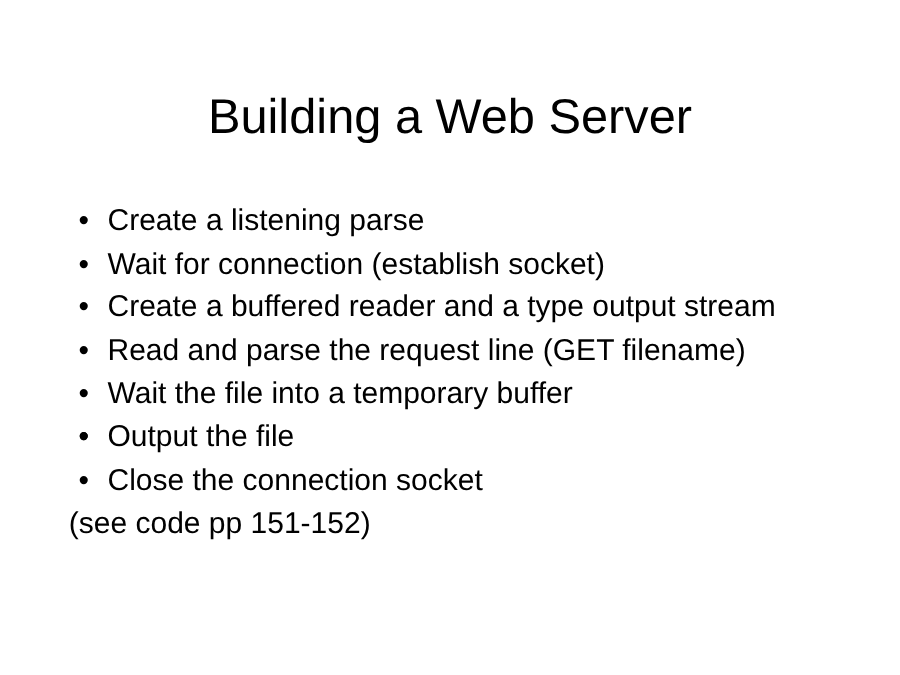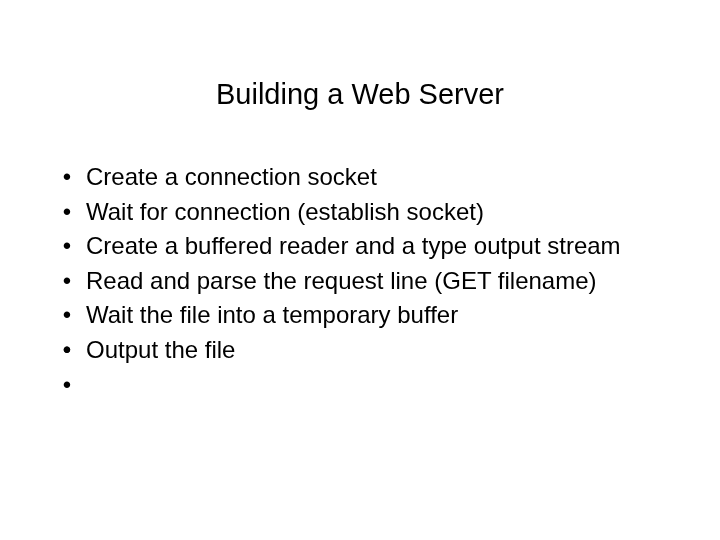--- a/index.html
+++ b/index.html
@@ -23,21 +23,21 @@
     background: #ffffff;
   }
 
   
   .slide-title {
     position: absolute;
     left: 0;
     top: 72px;
     width: 720px;
     text-align: center;
-    font-size: 29px;
+    font-size: 39px;
     line-height: 44px;
     font-weight: 400;
     letter-spacing: 0px;
     color: #000000;
     white-space: nowrap;
   }
 
   
   .slide-body {
     position: absolute;
@@ -92,21 +92,21 @@
 <div class="slide">
 
   <div class="slide-title">Building a Web Server</div>
 
   <div class="slide-body">
 
     <ul class="bullet-list">
 
       <li class="bullet-item">
         <span class="bullet-marker">•</span>
-        <span class="bullet-text">Create a connection socket</span>
+        <span class="bullet-text">Create a listening parse</span>
       </li>
 
       <li class="bullet-item">
         <span class="bullet-marker">•</span>
         <span class="bullet-text">Wait for connection (establish socket)</span>
       </li>
 
       <li class="bullet-item">
         <span class="bullet-marker">•</span>
         <span class="bullet-text">Create a buffered reader and a type output stream</span>
@@ -126,20 +126,22 @@
         <span class="bullet-marker">•</span>
       </li>
 
       <li class="bullet-item">
         <span class="bullet-marker">•</span>
         <span class="bullet-text">Output the file</span>
       </li>
 
       <li class="bullet-item">
         <span class="bullet-marker">•</span>
+        <span class="bullet-text">Close the connection socket</span>
       </li>
 
     </ul>
 
+    <div class="note-line">(see code pp 151-152)</div>
 
   </div>
 
 </div>
 
 </body></html>

